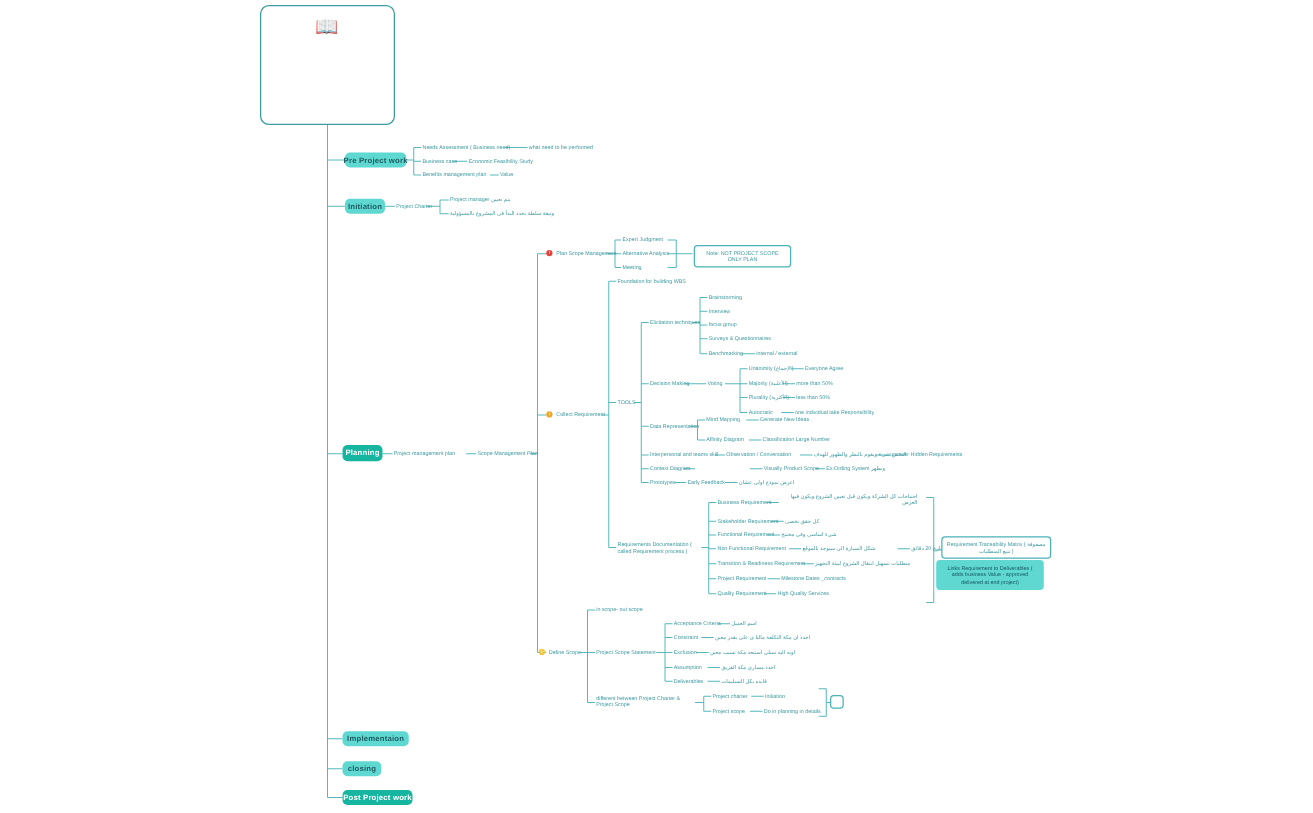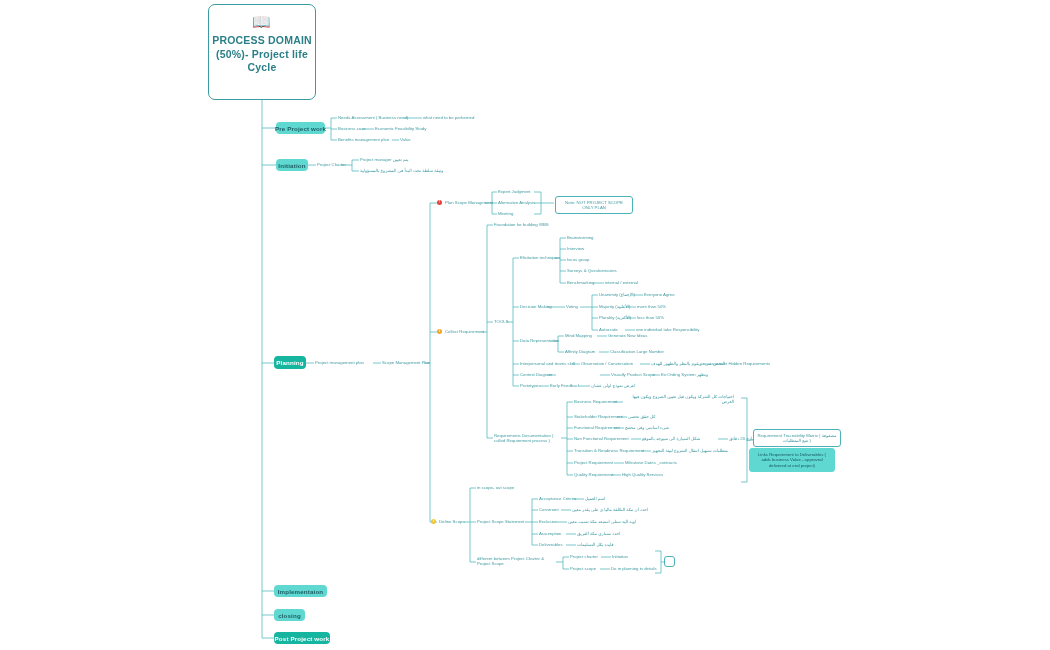--- a/index.html
+++ b/index.html
@@ -224,21 +224,20 @@
       <path d="M563,569 L569,569"></path>
       <path d="M601,557 L611,557"></path>
       <path d="M600,569 L610,569"></path>
       <path d="M655,551 L661,551 L661,573 L655,573"></path>
       <path d="M661,562 L664,562"></path>
     </g>
   </svg>
 
   <div class="root-node">
     <div class="root-icon">📖</div>
-    <div class="root-title">PROCESS DOMAIN (50%)- Project life Cycle</div>
   </div>
 
   <div class="chip light" style="left:276px;top:122px;width:49px;height:12px;">Pre Project work</div>
   <div class="chip light" style="left:276px;top:159px;width:32px;height:12px;">Initiation</div>
   <div class="chip dark" style="left:274px;top:356px;width:32px;height:13px;">Planning</div>
   <div class="chip light" style="left:274px;top:585px;width:53px;height:12px;">Implementaion</div>
   <div class="chip light" style="left:274px;top:609px;width:31px;height:12px;">closing</div>
   <div class="chip dark" style="left:274px;top:632px;width:56px;height:12px;">Post Project work</div>
 
   <div class="lbl" style="left:338px;top:115px;">Needs Assessment ( Business need)</div>

